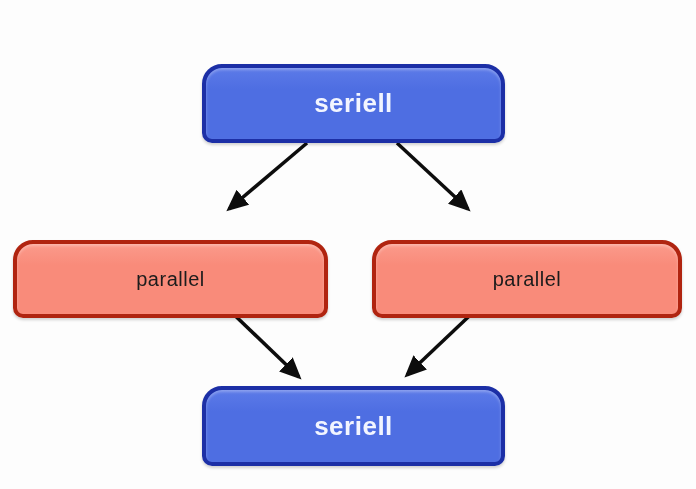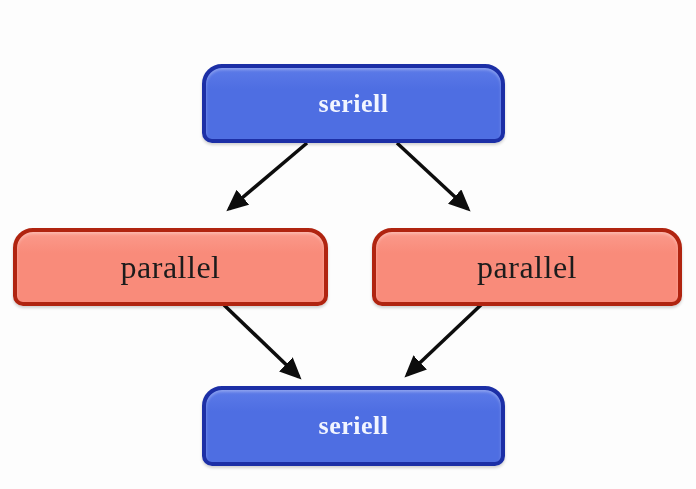--- a/index.html
+++ b/index.html
@@ -15,21 +15,21 @@
   html, body {
     margin: 0;
     padding: 0;
   }
   .canvas {
     position: relative;
     width: 696px;
     height: 489px;
     background: var(--background);
     overflow: hidden;
-    font-family: Liberation Serif, serif;
+    font-family: Liberation Sans, sans-serif;
   }
   .arrows {
     position: absolute;
     inset: 0;
     width: 696px;
     height: 489px;
     pointer-events: none;
   }
   .arrows line {
     stroke: var(--arrow);
@@ -53,23 +53,24 @@
     border-color: var(--serial-border);
     color: var(--serial-text);
     font-size: 26px;
     font-weight: 600;
     letter-spacing: 0.5px;
   }
   .node.parallel {
     background: linear-gradient(180deg, #fb9a8b 0%, var(--parallel-fill) 30%, var(--parallel-fill) 100%);
     border-color: var(--parallel-border);
     color: var(--parallel-text);
-    font-size: 32px;
+    font-size: 20px;
     font-weight: 400;
     letter-spacing: 0.5px;
+    margin-top: 12px;
   }
   #node-seriell-top    { left: 202px; top: 64px;  width: 303px; height: 79px; }
   #node-parallel-left  { left: 13px;  top: 228px; width: 315px; height: 78px; }
   #node-parallel-right { left: 372px; top: 228px; width: 310px; height: 78px; }
   #node-seriell-bottom { left: 202px; top: 386px; width: 303px; height: 80px; }
 </style>
 </head>
 <body>
 
 <div class="canvas">

